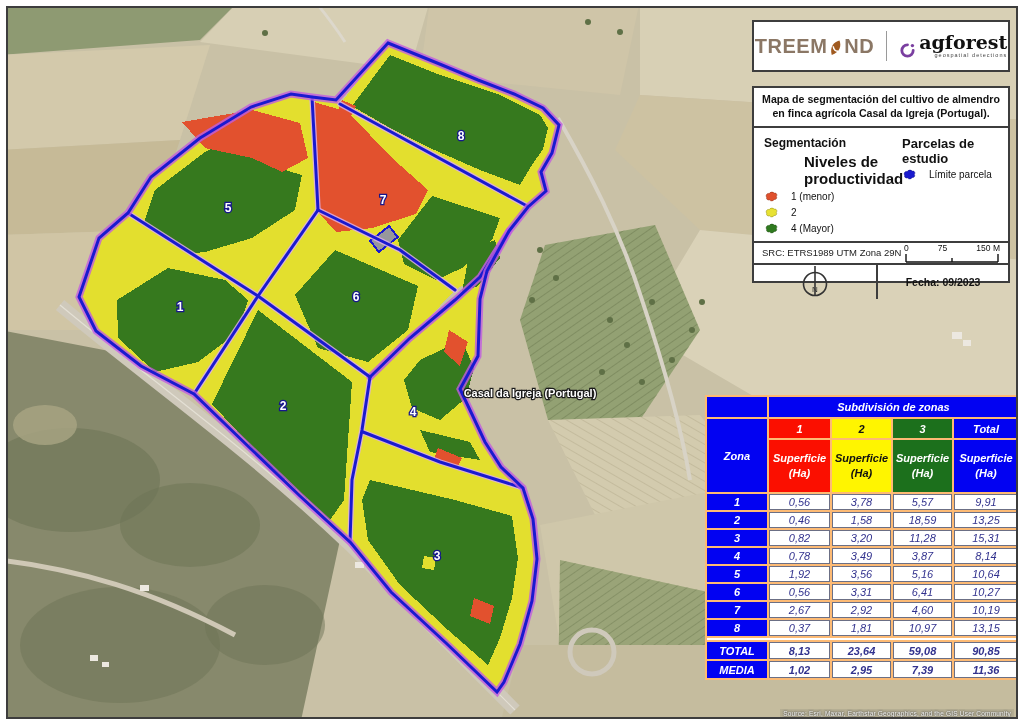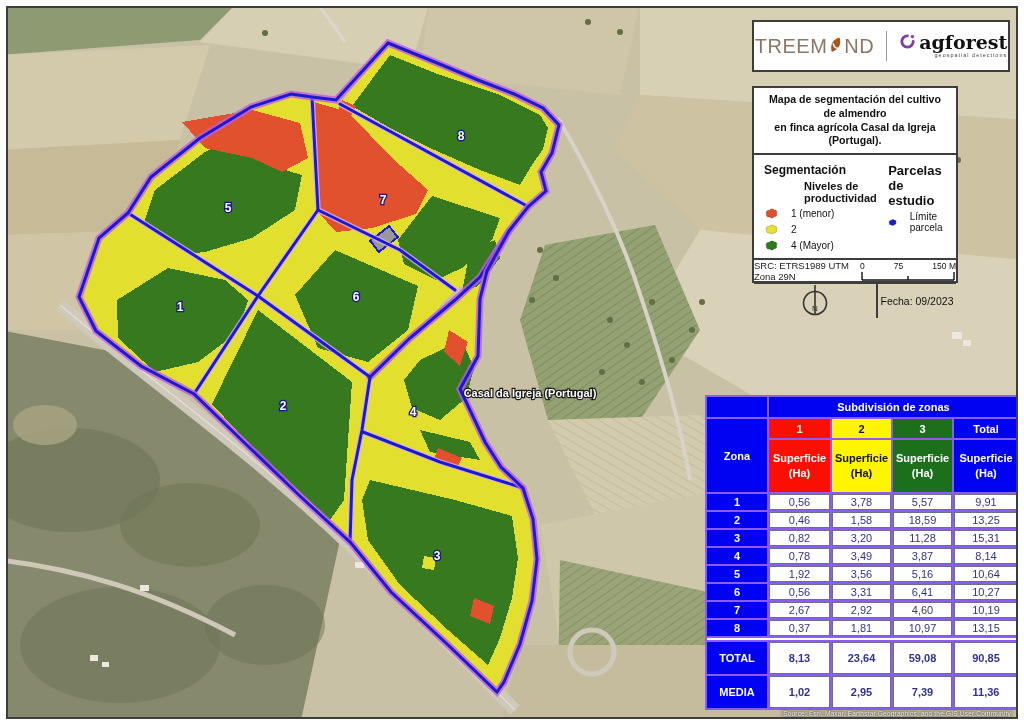--- a/index.html
+++ b/index.html
@@ -6,61 +6,61 @@
   *{box-sizing:border-box;}
   #stage{position:relative;width:1024px;height:725px;background:#fff;overflow:hidden;
          font-family:"Liberation Sans",sans-serif;}
   #mapsvg{position:absolute;left:0;top:0;z-index:1;}
   .frame{position:absolute;inset:0;border:6px solid #fff;box-shadow:inset 0 0 0 2px #3d3d3d;
          pointer-events:none;z-index:50;}
 
   
   .panel{position:absolute;background:#fff;border:2px solid #3d3d3d;z-index:20;}
   #logoBox{left:752px;top:20px;width:258px;height:52px;display:flex;align-items:center;justify-content:center;gap:12px;}
-  .treemond{display:flex;align-items:flex-start;font-weight:400;font-size:20px;letter-spacing:.5px;color:#8b7765;}
+  .treemond{display:flex;align-items:flex-end;font-weight:700;font-size:20px;letter-spacing:.5px;color:#8b7765;}
   .logo-sep{width:1px;height:30px;background:#9a9a9a;}
-  .agforest{display:flex;align-items:flex-start;gap:3px;}
+  .agforest{display:flex;align-items:flex-end;gap:3px;}
   .agforest-txt{display:flex;flex-direction:column;align-items:flex-end;line-height:1;}
   .agforest-name{font-family:"DejaVu Serif",serif;font-weight:700;font-size:19px;color:#111;}
   .agforest-sub{font-size:5.5px;letter-spacing:1px;color:#444;margin-top:1px;}
 
-  #infoBox{left:752px;top:86px;width:206px;height:197px;display:flex;flex-direction:column;}
+  #infoBox{left:752px;top:86px;width:258px;height:197px;display:flex;flex-direction:column;}
   .info-title{border-bottom:2px solid #3d3d3d;padding:5px 8px;text-align:center;
               font-weight:700;font-size:10.6px;line-height:1.3;color:#111;}
   .legend-area{flex:1;display:flex;padding:8px 8px 2px 10px;}
   .leg-col1{width:138px;}
   .leg-col2{flex:1;}
   .leg-h1{font-weight:700;font-size:12px;color:#111;margin-bottom:3px;}
-  .leg-h2{font-weight:700;font-size:11px;color:#111;margin-bottom:4px;padding-left:40px;}
+  .leg-h2{font-weight:700;font-size:15px;color:#111;margin-bottom:4px;padding-left:40px;}
   .leg-item{display:flex;align-items:center;gap:13px;font-size:10px;color:#111;margin-bottom:5px;}
-  .src-row{border-top:2px solid #3d3d3d;height:31px;display:flex;align-items:center;padding:0 0;}
+  .src-row{border-top:2px solid #3d3d3d;height:31px;display:flex;align-items:center;padding:0 8px;}
   .src-txt{font-size:9.5px;color:#222;flex:1;}
   .scalebar{width:96px;display:flex;flex-direction:column;align-items:stretch;}
   .scale-labels{display:flex;justify-content:space-between;font-size:8.5px;color:#111;margin-bottom:1px;}
   .north-row{border-top:2px solid #3d3d3d;height:36px;display:flex;align-items:stretch;}
   .north-cell{width:122px;display:flex;align-items:center;justify-content:center;}
   .fecha-cell{flex:1;border-left:2px solid #3d3d3d;display:flex;align-items:center;justify-content:center;
-              font-size:10.5px;color:#111;}
+              font-size:10.5px;color:#111;font-weight:bold;}
 
   
   #zonesTable{position:absolute;left:705px;top:395px;width:303px;z-index:20;}
-  #zonesTable table{width:100%;border-collapse:separate;border-spacing:2px;background:#8b5cf6;table-layout:fixed;}
+  #zonesTable table{width:100%;border-collapse:separate;border-spacing:2px;background:#fdba74;table-layout:fixed;font-style:italic;}
   #zonesTable td{text-align:center;vertical-align:middle;padding:0;font-size:11px;}
   td.cblue{background:#0202f2;color:#fff;font-weight:700;}
   td.cred{background:#fb0f00;color:#fff;font-weight:700;}
   td.cyellow{background:#fff500;color:#111;font-weight:700;}
   td.cgreen{background:#1c701c;color:#fff;font-weight:700;}
   td.thead1{height:20px;font-size:12px;}
   td.thead2{height:19px;font-size:12px;}
   td.thead3{height:52px;font-size:11px;line-height:1.35;}
   td.zonehead{font-size:12px;}
   td.zcell{height:16px;font-size:11px;}
   td.dcell{height:16px;background:#fff;border:1px solid #6b6f85;color:#32328e;font-size:11px;}
   td.spacer{height:2px;background:#fff;}
-  td.tcell{height:32px;background:#fff;border:1px solid #6b6f85;color:#32328e;font-weight:700;font-size:11px;margin-top:20px;}
+  td.tcell{height:17px;background:#fff;border:1px solid #6b6f85;color:#32328e;font-weight:700;font-size:11px;margin-top:20px;}
 
   .attribution{position:absolute;right:10px;bottom:7px;z-index:30;font-size:6.5px;letter-spacing:.2px;
                color:#f2f2ee;text-shadow:0 0 2px #555,0 0 2px #555;background:rgba(110,110,100,.18);
                padding:1px 3px;}
 
   .zlabel{font:700 12px "Liberation Sans",sans-serif;fill:#fff;stroke:#16168c;stroke-width:2.6px;
           paint-order:stroke;text-anchor:middle;}
   .place-label{font:700 11px "Liberation Sans",sans-serif;fill:#fff;stroke:#1b1b1b;stroke-width:2.4px;
           paint-order:stroke;text-anchor:middle;}
 </style>

